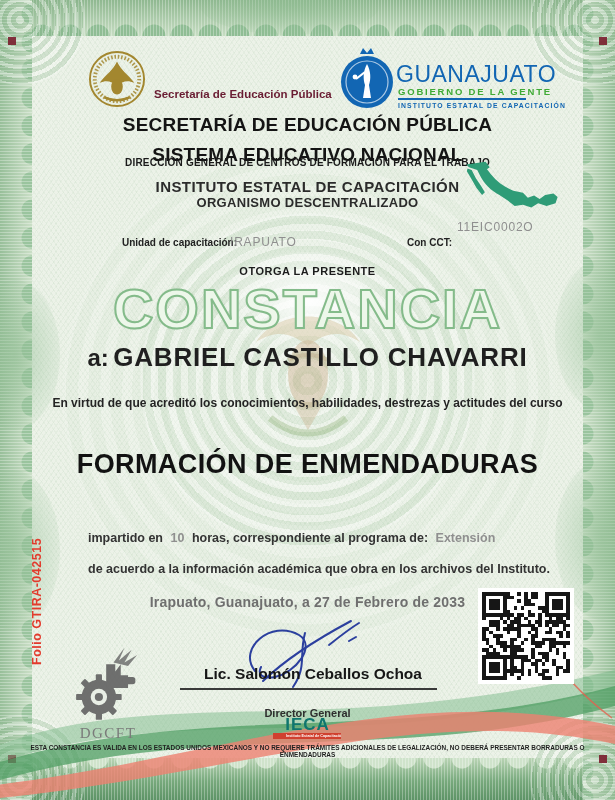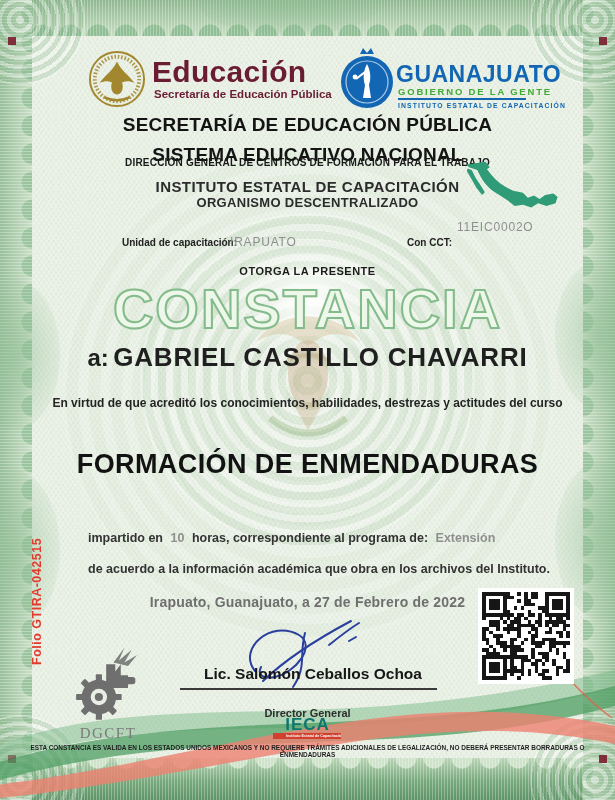--- a/index.html
+++ b/index.html
@@ -51,21 +51,21 @@
      background:repeating-radial-gradient(circle, rgba(255,255,255,.4) 0 10px, rgba(148,190,148,.25) 10px 22px);
      opacity:.22;}
   .core-glow{position:absolute;z-index:1;left:218px;top:244px;width:180px;height:115px;border-radius:50%;
      background:radial-gradient(ellipse at center, rgba(255,255,255,.95), rgba(255,255,255,0) 70%);}
   .eagle-wm{position:absolute;z-index:1;left:248px;top:290px;width:120px;height:170px;opacity:.5;}
   
   .seal-sep{position:absolute;z-index:3;left:88px;top:50px;width:58px;height:58px;}
   .sep-word{position:absolute;z-index:3;left:152px;top:55px;font-size:30px;font-weight:800;color:#691c32;letter-spacing:.3px;}
   .sep-sub{position:absolute;z-index:3;left:154px;top:88px;font-size:11.5px;font-weight:700;color:#691c32;}
   .seal-gto{position:absolute;z-index:3;left:340px;top:46px;width:54px;height:64px;}
-  .gto-word{position:absolute;z-index:3;left:396px;top:61px;font-size:23px;font-weight:700;color:#1266b3;letter-spacing:.5px;}
+  .gto-word{position:absolute;z-index:3;left:396px;top:61px;font-size:23px;font-weight:400;color:#1266b3;letter-spacing:.5px;}
   .gto-motto{position:absolute;z-index:3;left:398px;top:86px;font-size:9.5px;font-weight:800;color:#3faa35;letter-spacing:1.8px;}
   .gto-rule{position:absolute;z-index:3;left:398px;top:98px;width:128px;height:2px;background:#1266b3;}
   .gto-inst{position:absolute;z-index:3;left:398px;top:102px;font-size:6.8px;font-weight:700;color:#1266b3;letter-spacing:1.1px;}
   
   .ctr{position:absolute;z-index:3;left:0;right:0;text-align:center;}
   .h1a{top:114px;font-size:19px;font-weight:800;color:#141414;letter-spacing:.2px;}
   .h1b{top:136px;font-size:19px;font-weight:800;color:#141414;letter-spacing:.2px;margin-top:8px;}
   .h1c{top:157px;font-size:10px;font-weight:800;color:#1a1a1a;letter-spacing:.2px;}
   .h2a{top:178px;font-size:15px;font-weight:600;color:#2b2b2b;letter-spacing:.4px;}
   .h2b{top:195px;font-size:13px;font-weight:600;color:#2b2b2b;letter-spacing:.3px;}
@@ -151,21 +151,20 @@
     <path d="M40,70 Q60,60 80,70" stroke="#a87848" stroke-width="4" fill="none" opacity=".5"></path>
   </svg>
 
   <svg class="seal-sep" viewBox="0 0 60 60">
     <circle cx="30" cy="30" r="28" fill="none" stroke="#a3872f" stroke-width="2"></circle>
     <circle cx="30" cy="30" r="23" fill="none" stroke="#a3872f" stroke-width="4" stroke-dasharray="1.6,1.9" opacity=".85"></circle>
     <path d="M12,34 C19,25 26,21 30,12 C34,21 41,25 48,34 C41,31 36,32 30,37 C24,32 19,31 12,34 Z" fill="#a3872f"></path>
     <ellipse cx="30" cy="38" rx="6" ry="8" fill="#a3872f"></ellipse>
     <path d="M17,49 Q30,55 43,49" stroke="#a3872f" stroke-width="2.5" fill="none"></path>
   </svg>
-  <div class="sep-word">Educación</div>
   <div class="sep-sub">Secretaría de Educación Pública</div>
 
   <svg class="seal-gto" viewBox="0 0 54 64">
     <path d="M20,8 L23,2 L27,7 L31,2 L34,8 Z" fill="#1266b3"></path>
     <circle cx="27" cy="36" r="26" fill="#1266b3"></circle>
     <circle cx="27" cy="36" r="21" fill="none" stroke="#ffffff" stroke-width="1.2" opacity=".65"></circle>
     <path d="M27,18 C23,25 23,33 25,39 L23,52 L31,52 L29,39 C31,33 31,25 27,18 Z" fill="#ffffff"></path>
     <path d="M25,26 L16,33" stroke="#ffffff" stroke-width="2.2" fill="none"></path>
     <circle cx="15" cy="31" r="2.4" fill="#ffffff"></circle>
   </svg>
@@ -199,21 +198,21 @@
   <div class="ctr virtue">En virtud de que acreditó los conocimientos, habilidades, destrezas y actitudes del curso</div>
   <div class="ctr course">FORMACIÓN DE ENMENDADURAS</div>
 
   <div class="det d1">
     <span>impartido en</span>
     <span class="gv" style="margin:0 4px;">10</span>
     <span>horas, correspondiente al programa de:</span>
     <span class="gv" style="margin-left:4px;">Extensión</span>
   </div>
   <div class="det d2">de acuerdo a la información académica que obra en los archivos del Instituto.</div>
-  <div class="ctr dateline">Irapuato, Guanajuato, a 27 de Febrero de 2022</div>
+  <div class="ctr dateline">Irapuato, Guanajuato, a 27 de Febrero de 2033</div>
 
   <div class="qr"><svg viewBox="0 0 25 25" width="100%" height="100%" shape-rendering="crispEdges" fill="#161616">
         <rect x="0" y="0" width="1" height="1"></rect>
         <rect x="1" y="0" width="1" height="1"></rect>
         <rect x="2" y="0" width="1" height="1"></rect>
         <rect x="3" y="0" width="1" height="1"></rect>
         <rect x="4" y="0" width="1" height="1"></rect>
         <rect x="5" y="0" width="1" height="1"></rect>
         <rect x="6" y="0" width="1" height="1"></rect>
         <rect x="7" y="0" width="1" height="1"></rect>

